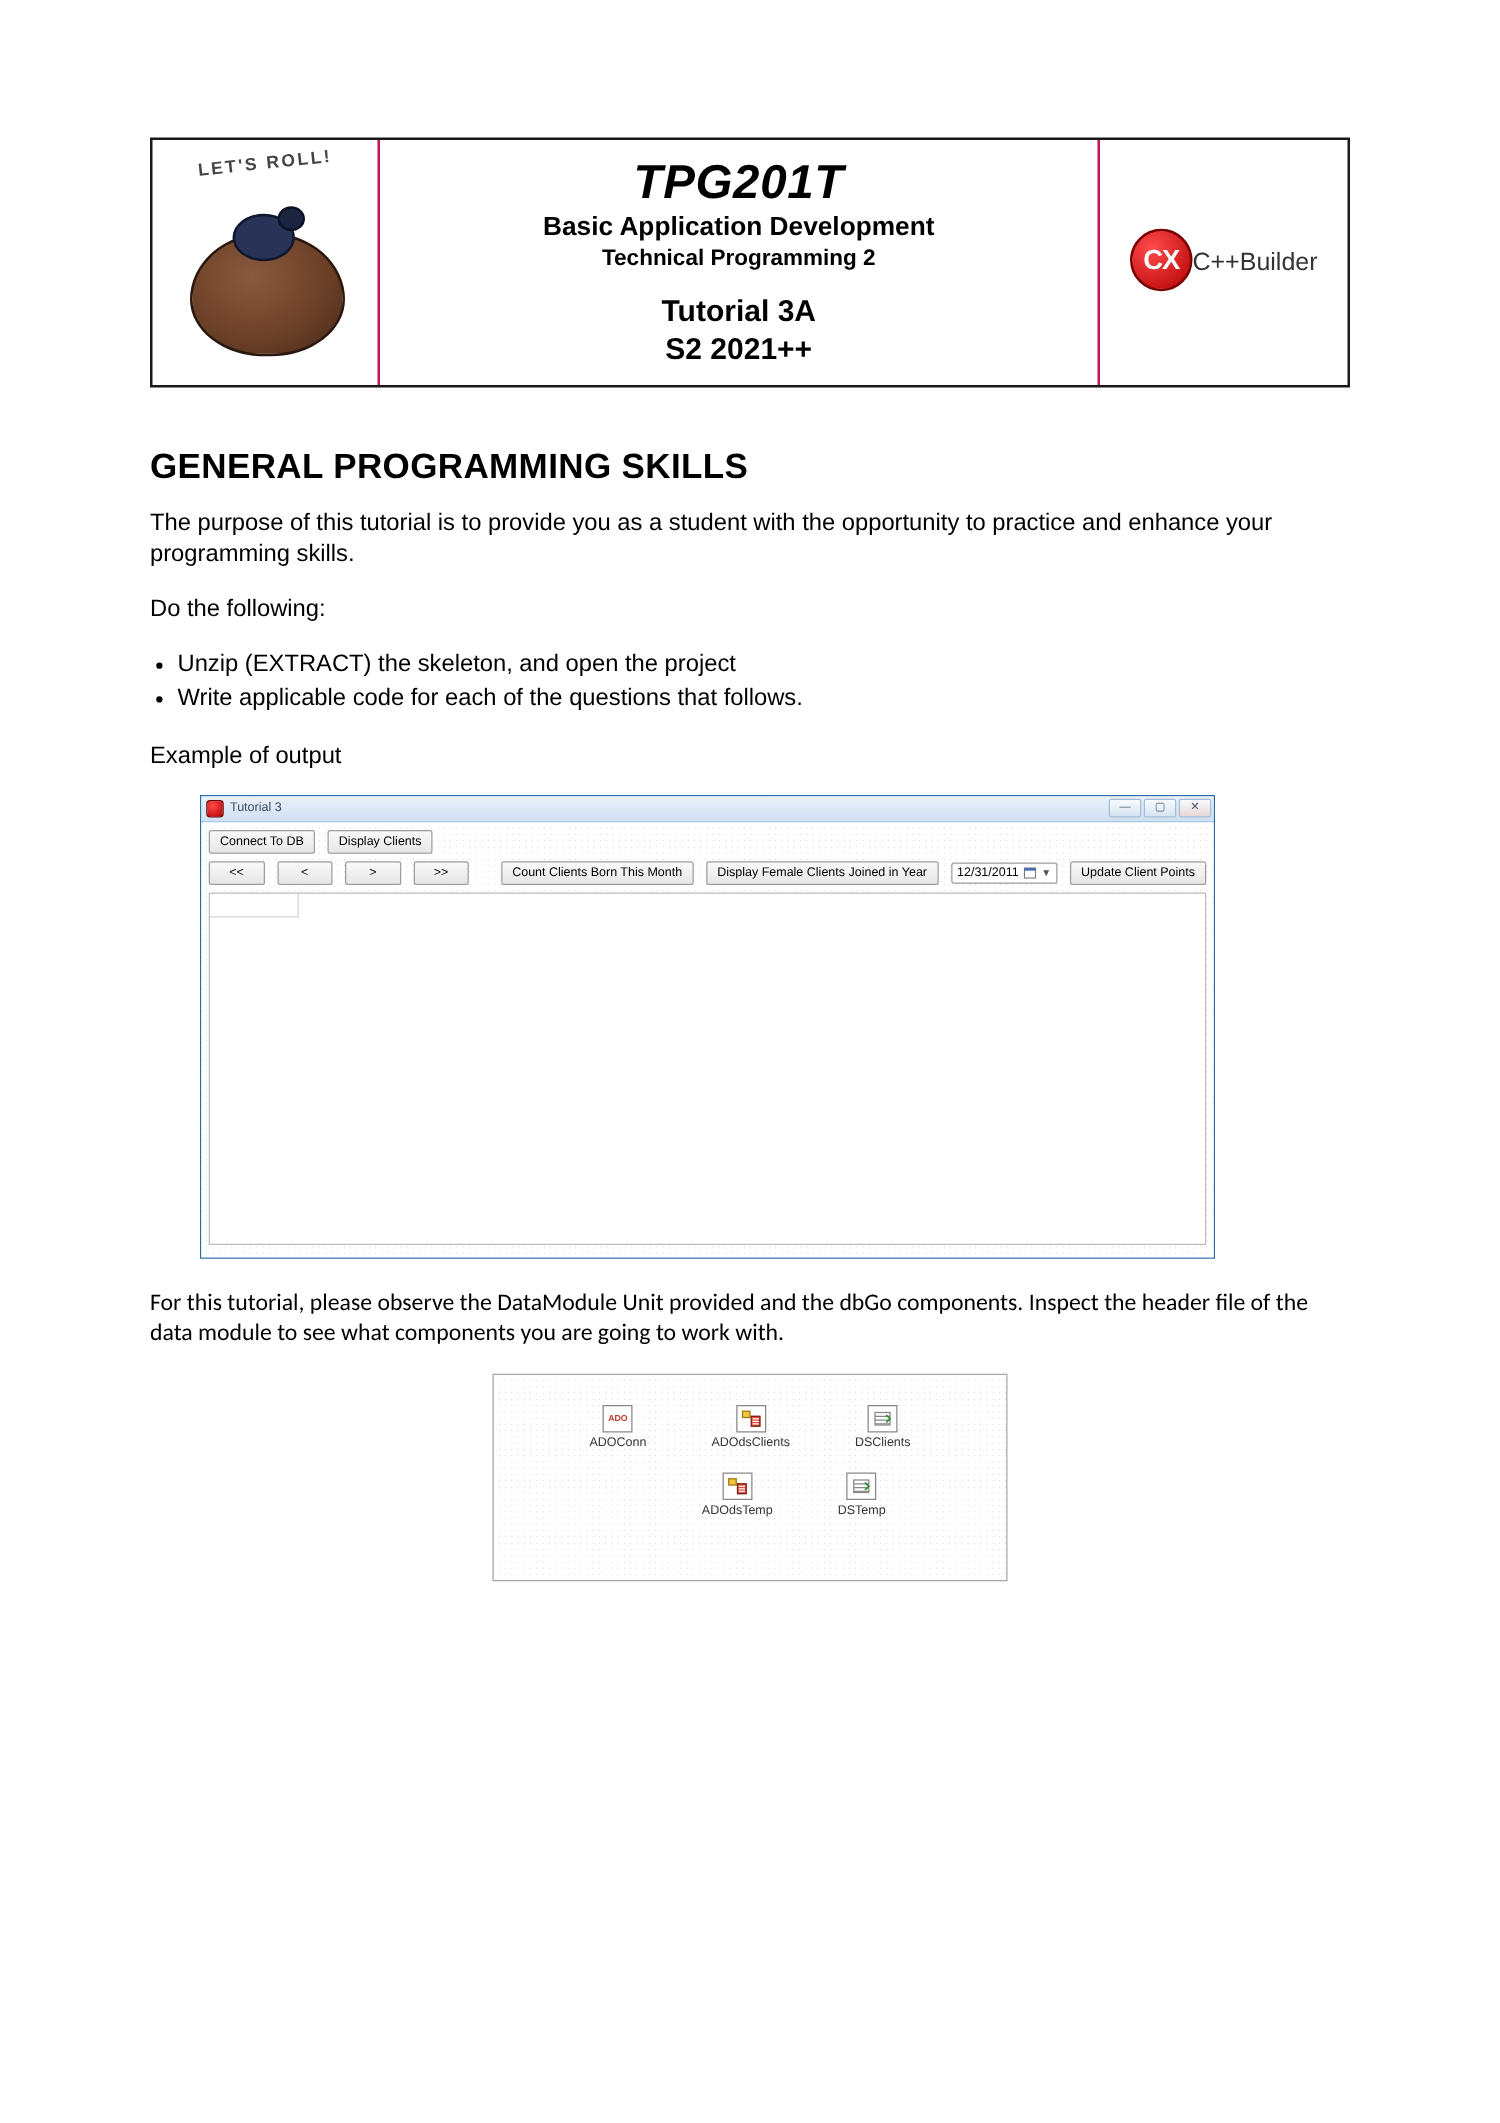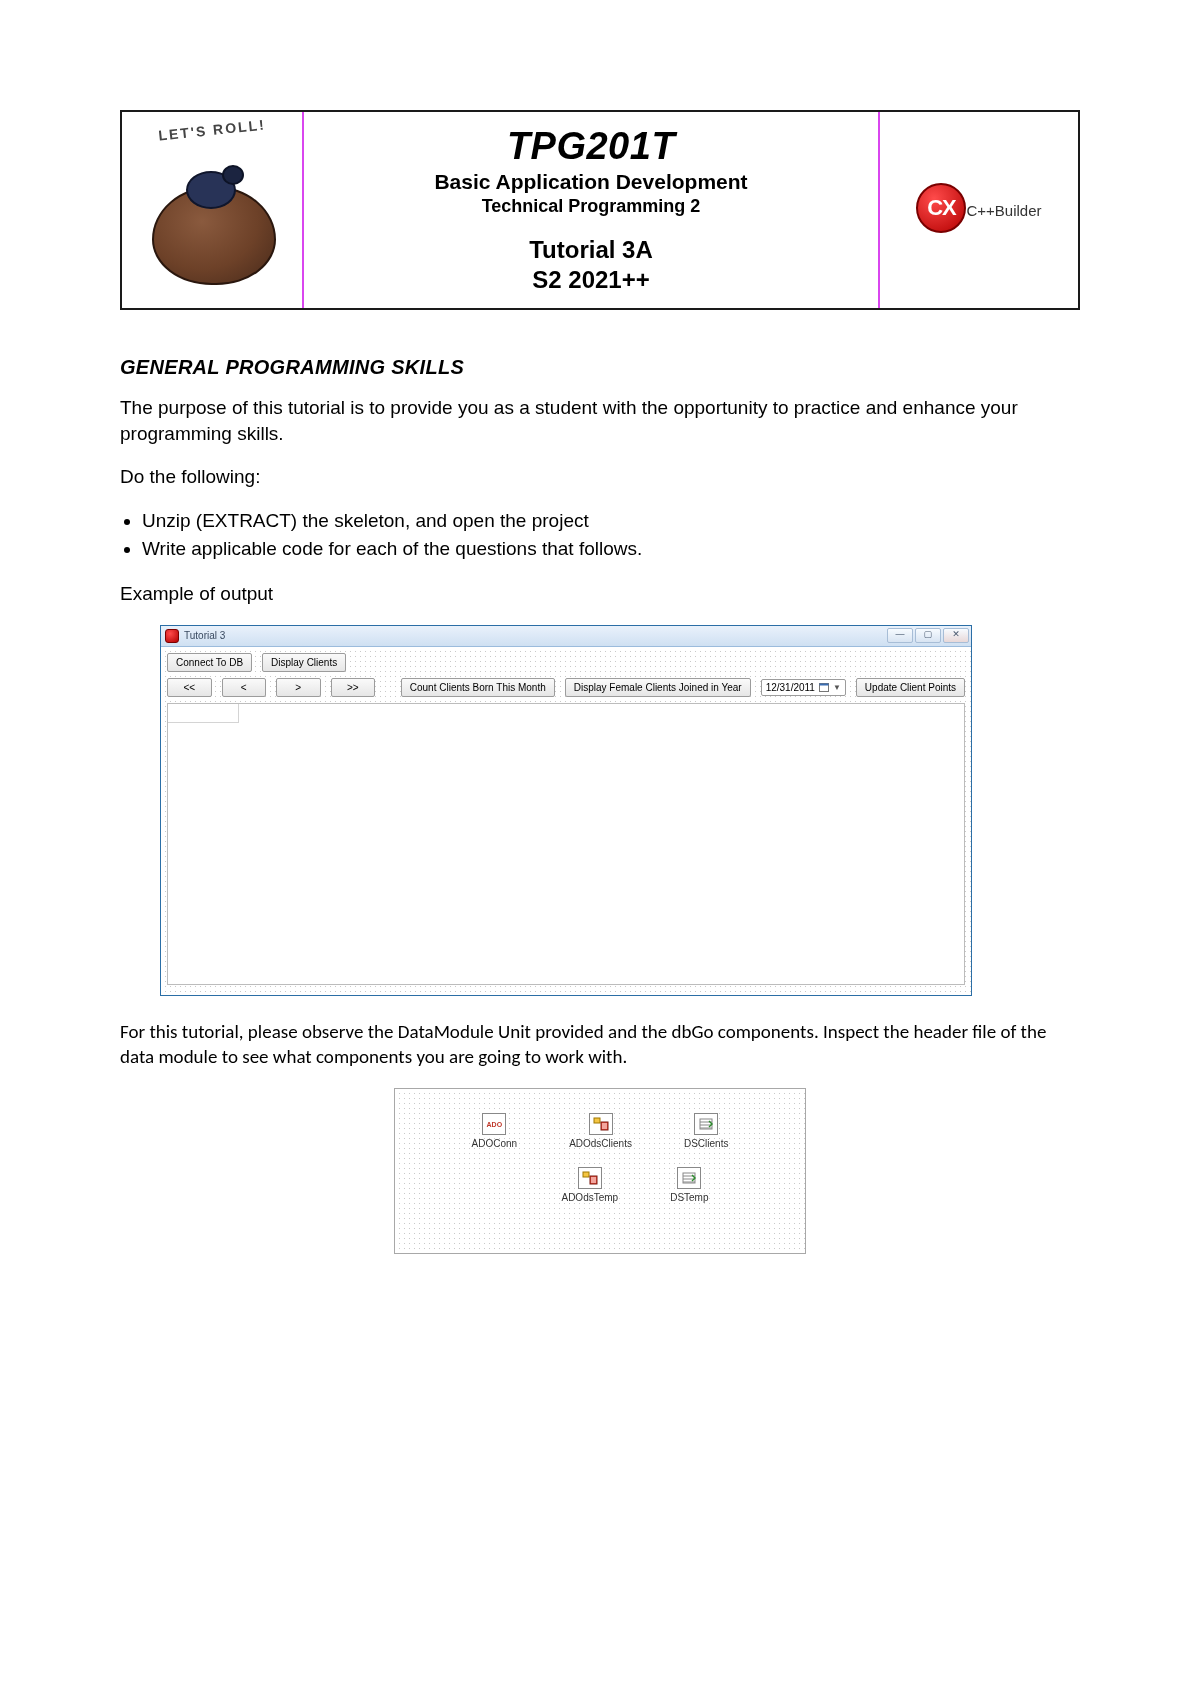--- a/index.html
+++ b/index.html
@@ -26,21 +26,21 @@
   }
 
   
   .hdr {
     display: grid;
     grid-template-columns: 180px 1fr 200px;
     border: 2px solid #1a1a1a;
     height: 200px;
     box-sizing: border-box;
   }
-  .hdr > div { border-left: 2px solid #d946ef; }
+  .hdr > div { border-left: 2px solid #be185d; }
   .hdr > div:first-child { border-left: none; }
   .hdr-cell {
     display: flex;
     align-items: center;
     justify-content: center;
     padding: 6px 8px;
     flex-direction: column;
     text-align: center;
   }
   .hdr-mid h1 {
@@ -114,33 +114,32 @@
     width: 46px; height: 46px; border-radius: 50%;
     background: radial-gradient(circle at 35% 30%, #ff4b4b, #b30000);
     color: #fff; font-weight: 900; font-family: Verdana, Geneva, sans-serif;
     display: flex; align-items: center; justify-content: center;
     font-size: 22px;
     border: 2px solid #7a0000;
     letter-spacing: -1px;
     margin-bottom: 4px;
   }
   .hdr-right { flex-direction: row; gap: 0; }
-  .hdr-right span { font-size: 15px; color: #333; }
+  .hdr-right span { font-size: 20px; color: #333; }
 
   
   .sec {
     margin-top: 44px;
     font-size: 19px;
     line-height: 1.35;
   }
   .sec h2 {
-    font-size: 20px;
+    font-size: 28px;
     letter-spacing: 0.3px;
     margin: 0 0 14px 0;
-    font-style: italic;
   }
   .sec p { margin: 0 0 18px 0; }
   .sec ul { margin: 0 0 20px 22px; padding: 0; }
   .sec li { margin: 2px 0; }
 
   
   .app {
     margin: 8px 0 22px 40px;
     width: 810px;
     border: 1px solid #2b6ea6;

